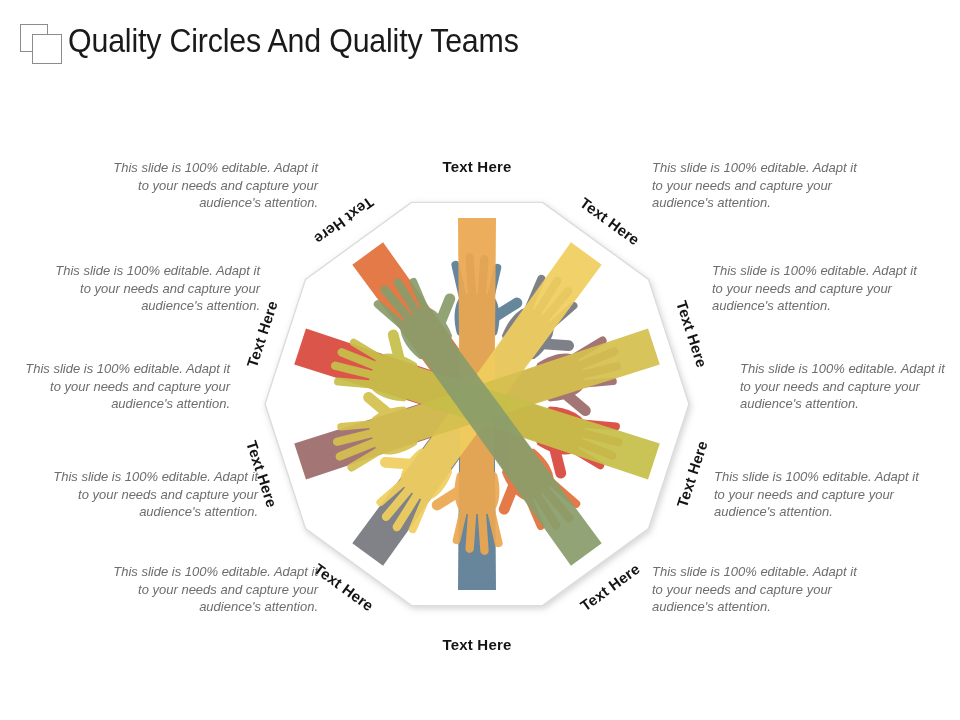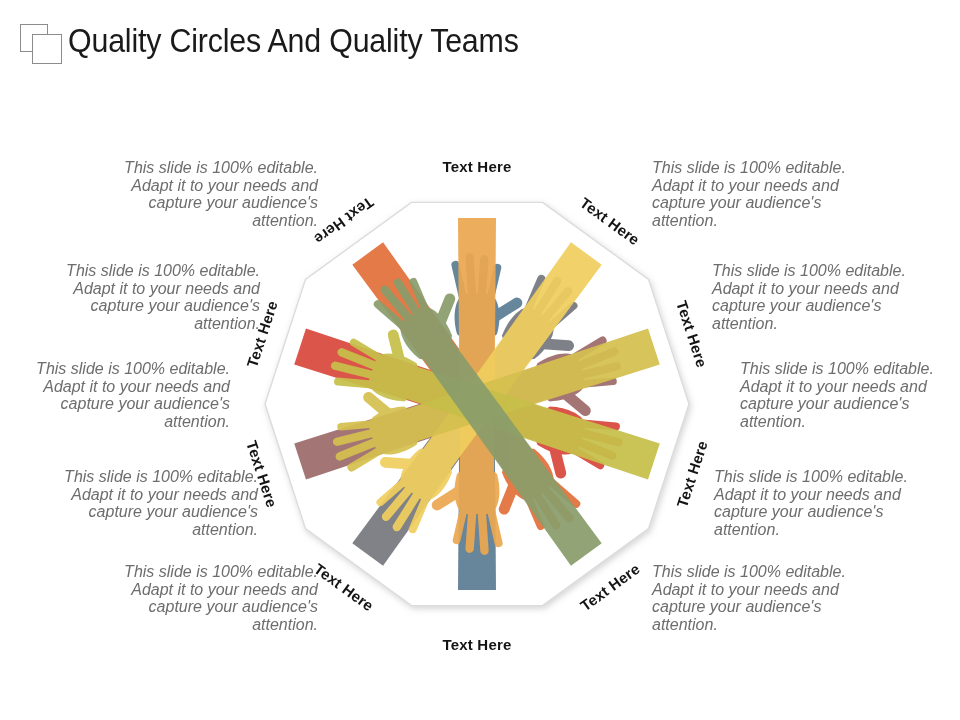--- a/index.html
+++ b/index.html
@@ -23,21 +23,21 @@
     font-size:33px;line-height:44px;font-weight:400;
     color:#1a1a1a;letter-spacing:-0.2px;
     font-family:"Liberation Sans Narrow","Liberation Sans",sans-serif;
     transform:scaleX(0.92);transform-origin:left center;
     white-space:nowrap;
   }
 
   
   .para{
     position:absolute;
-    font-size:16px;line-height:17.5px;
+    font-size:13px;line-height:17.5px;
     font-style:italic;color:#6d6d6d;
     font-family:"Liberation Sans",sans-serif;
     width:208px;
   }
   .para.left{text-align:right;}
   .para.right{text-align:left;}
 
   
   #stage{position:absolute;left:245px;top:160px;width:470px;height:460px;}
   #decagon-wrap{position:absolute;left:0;top:0;width:470px;height:460px;}

